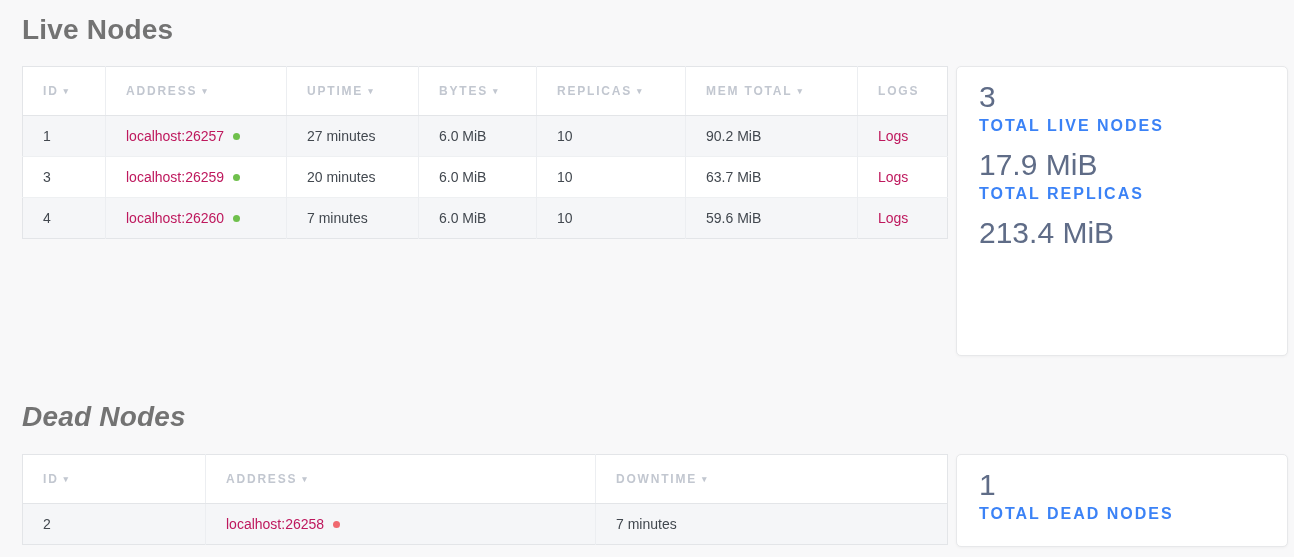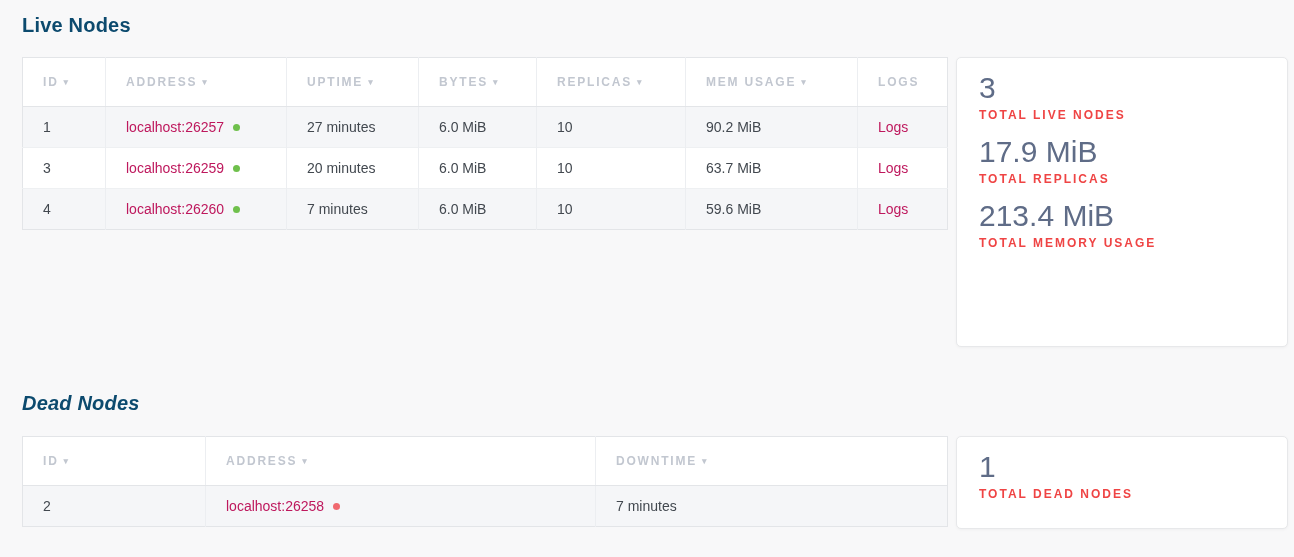--- a/index.html
+++ b/index.html
@@ -5,23 +5,23 @@
   * { margin: 0; padding: 0; box-sizing: border-box; }
   html, body {
     width: 1294px; height: 557px;
     background: #f8f8f9;
     font-family: "Liberation Sans", sans-serif;
     overflow: hidden;
   }
   .page { padding: 14px 0 0 22px; }
 
   h2.section-title {
-    font-size: 20px;
+    font-size: 28px;
     font-weight: 700;
-    color: #0c4a6e;
+    color: #737373;
     letter-spacing: 0.2px;
   }
   #live-title { margin: 0 0 20px 0; }
   #dead-title { margin: 45px 0 21px 0; font-style: italic; }
 
   .section-row { display: flex; align-items: flex-start; }
 
   table.nodes-table {
     width: 925px;
     border-collapse: collapse;
@@ -86,24 +86,24 @@
     padding: 12px 22px;
   }
   #live-summary-card { height: 290px; }
   #dead-summary-card { height: 93px; }
   .summary-value {
     font-size: 30px;
     line-height: 36px;
     color: #5f6c87;
   }
   .summary-label {
-    font-size: 12px;
+    font-size: 16px;
     font-weight: 700;
     letter-spacing: 2px;
-    color: #ef4444;
+    color: #3b82f6;
     margin: 2px 0 12px 0;
     white-space: nowrap;
   }
 
   
   col.c-id { width: 83px; }  col.c-addr { width: 181px; } col.c-uptime { width: 132px; }
   col.c-bytes { width: 118px; } col.c-repl { width: 149px; } col.c-mem { width: 172px; }
   col.c-logs { width: 90px; }
   
   col.d-id { width: 183px; } col.d-addr { width: 390px; } col.d-down { width: 352px; }
@@ -127,21 +127,21 @@
           <col class="c-mem">
           <col class="c-logs">
       </colgroup>
       <thead>
         <tr>
           <th><span>ID</span><span class="sort-arrow">▾</span></th>
           <th><span>ADDRESS</span><span class="sort-arrow">▾</span></th>
           <th><span>UPTIME</span><span class="sort-arrow">▾</span></th>
           <th><span>BYTES</span><span class="sort-arrow">▾</span></th>
           <th><span>REPLICAS</span><span class="sort-arrow">▾</span></th>
-          <th><span>MEM USAGE</span><span class="sort-arrow">▾</span></th>
+          <th><span>MEM TOTAL</span><span class="sort-arrow">▾</span></th>
           <th><span>LOGS</span></th>
         </tr>
       </thead>
       <tbody>
         <tr class="striped">
           <td>1</td>
           <td><a class="addr-link">localhost:26257</a><span class="status-dot dot-live"></span></td>
           <td>27 minutes</td>
           <td>6.0 MiB</td>
           <td>10</td>
@@ -168,21 +168,20 @@
         </tr>
       </tbody>
     </table>
 
     <div class="summary-card" id="live-summary-card">
       <div class="summary-value">3</div>
       <div class="summary-label">TOTAL LIVE NODES</div>
       <div class="summary-value">17.9 MiB</div>
       <div class="summary-label">TOTAL REPLICAS</div>
       <div class="summary-value">213.4 MiB</div>
-      <div class="summary-label">TOTAL MEMORY USAGE</div>
     </div>
   </div>
 
   <h2 class="section-title" id="dead-title">Dead Nodes</h2>
 
   <div class="section-row">
 
     <table class="nodes-table">
       <colgroup>
         <col class="d-id">

